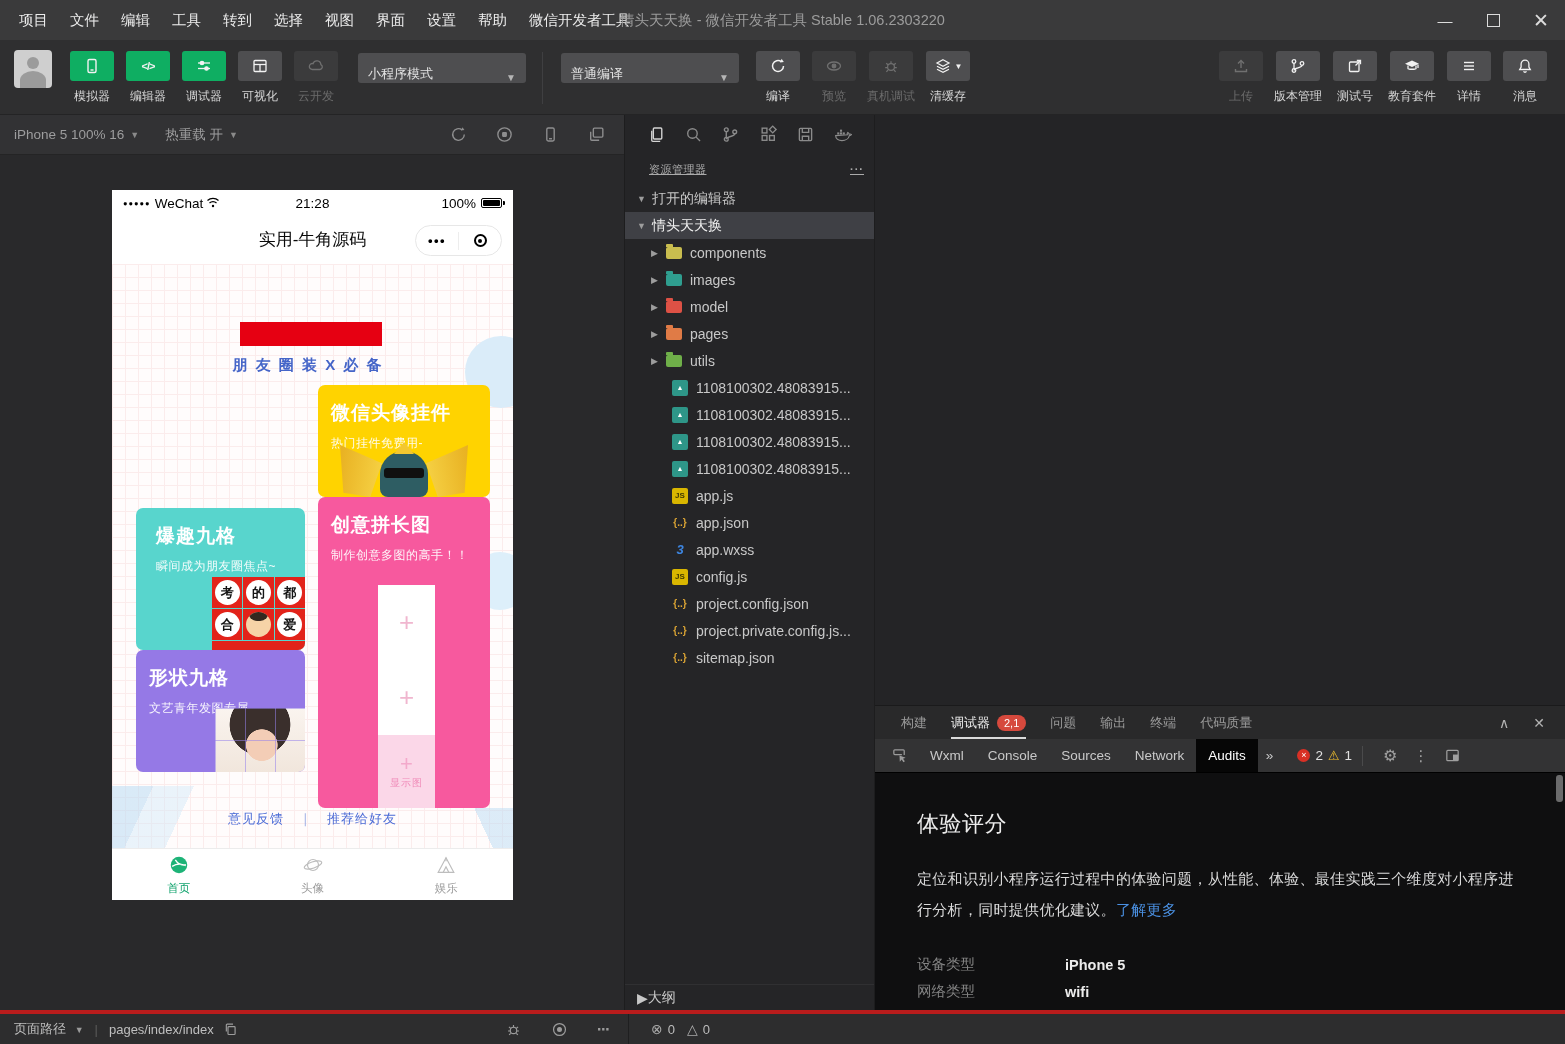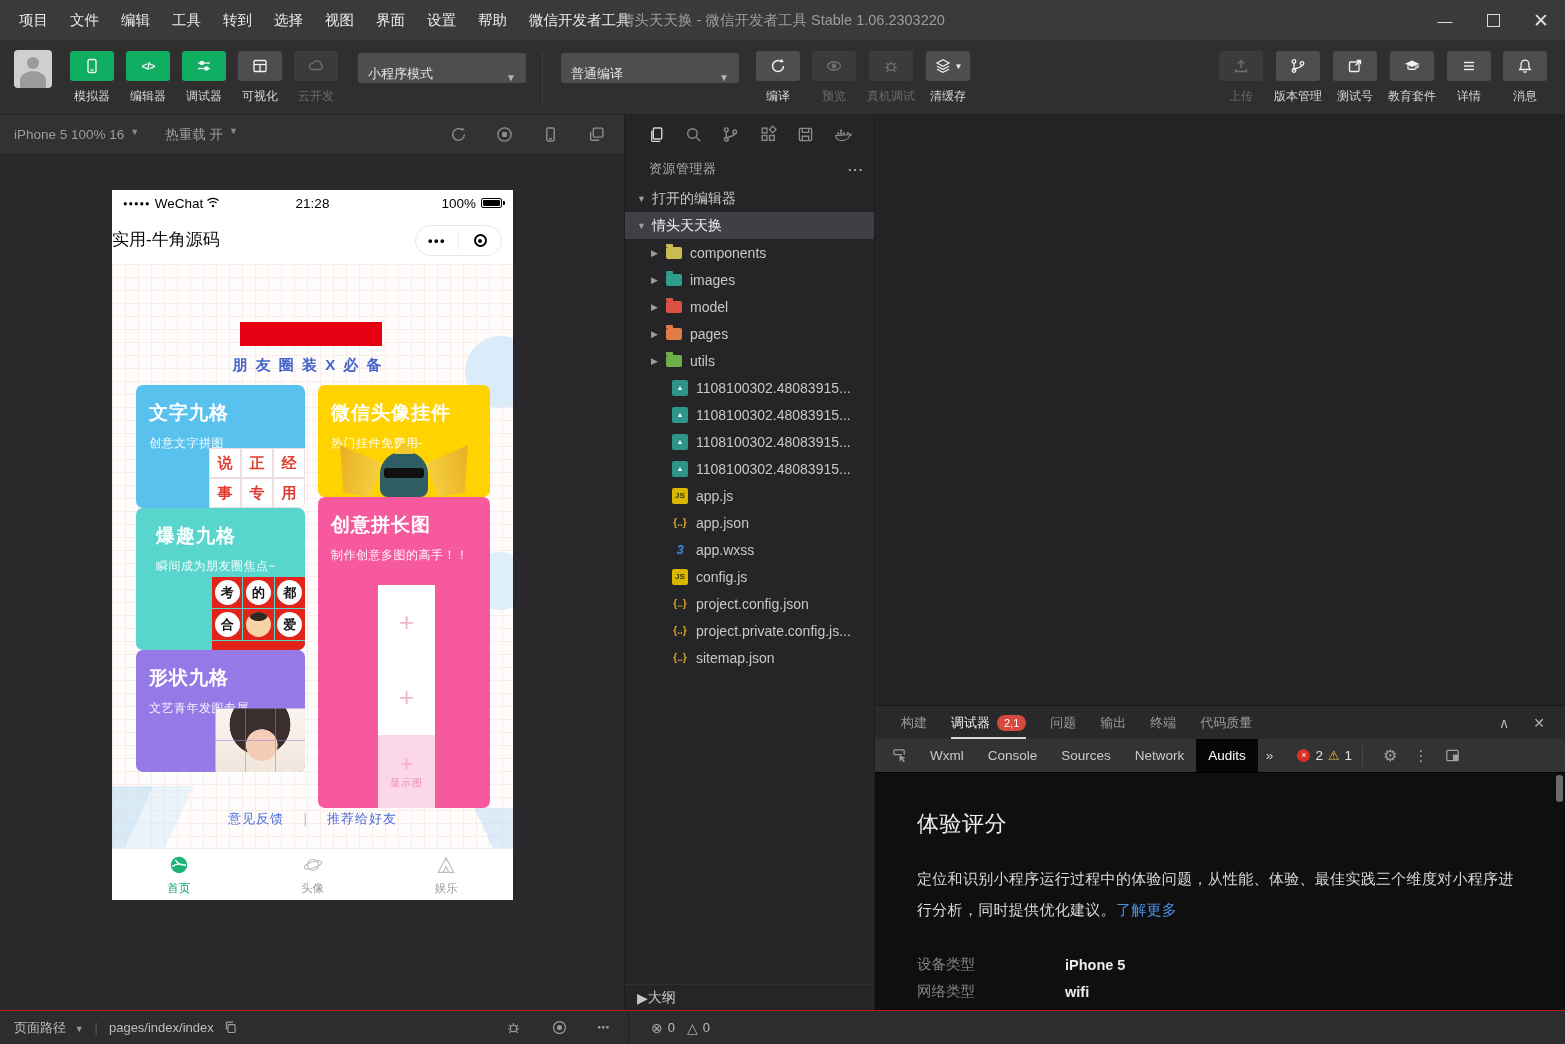--- a/index.html
+++ b/index.html
@@ -36,37 +36,37 @@
   .tb-right { margin-left:auto; display:flex; }
   .tbtn.wide { width:auto; min-width:54px; padding:0 4px; }
   .ic { display:block; }
 
   
   .main { display:flex; height:895px; }
 
   
   .simpanel { width:625px; flex:none; background:#29292b; border-right:1px solid #1d1d1e; display:flex; flex-direction:column; }
   .simbar { height:40px; background:#323234; border-bottom:1px solid #242425; display:flex; align-items:center; padding:0 18px 0 14px; font-size:13.5px; color:#9d9d9e; flex:none; }
-  .simsel { display:flex; align-items:flex-start; gap:6px; white-space:nowrap; }
+  .simsel { display:flex; align-items:center; gap:6px; white-space:nowrap; }
   .simsel .caret { font-size:9px; color:#8a8a8a; }
   .simbar .hot { margin-left:26px; }
   .simbar-icons { margin-left:auto; display:flex; gap:27px; color:#8e8e8f; align-items:center; }
   .simcanvas { flex:1; position:relative; }
 
   
   .phone { position:absolute; left:112px; top:35px; width:401px; height:710px; background:#fff; }
   .p-status { height:26px; display:flex; align-items:center; padding:0 11px; font-size:13.5px; color:#000; position:relative; }
   .p-status .dots { font-size:7.5px; letter-spacing:1px; margin-right:4px; }
   .p-status .time { position:absolute; left:50%; transform:translateX(-50%); }
   .p-status .right { margin-left:auto; display:flex; align-items:center; gap:5px; }
   .batt { width:21px; height:10px; border:1px solid #000; border-radius:2px; position:relative; }
   .batt::before { content:''; position:absolute; inset:1px; background:#000; border-radius:1px; }
   .batt::after { content:''; position:absolute; right:-4px; top:2px; width:2.5px; height:4px; background:#000; border-radius:0 1px 1px 0; }
   .p-nav { height:48px; position:relative; background:#fff; }
-  .p-nav .title { position:absolute; left:0; right:0; top:12px; text-align:left; font-size:17px; color:#0a0a0a; }
+  .p-nav .title { position:absolute; left:0; right:0; top:12px; text-align:center; font-size:17px; color:#0a0a0a; }
   .capsule { position:absolute; right:11px; top:9px; width:87px; height:31px; border:1px solid #e7e7e7; border-radius:16px; background:#fff; display:flex; align-items:center; }
   .capsule .dots3 { flex:1; text-align:center; font-size:13px; letter-spacing:1.5px; color:#000; font-weight:bold; }
   .capsule .cdiv { width:1px; height:18px; background:#ededed; }
   .capsule .target { flex:1; display:flex; align-items:center; justify-content:center; }
   .capsule .target i { width:13px; height:13px; border:2px solid #000; border-radius:50%; position:relative; }
   .capsule .target i::before { content:''; position:absolute; left:2.5px; top:2.5px; width:4px; height:4px; border-radius:50%; background:#000; }
 
   .p-content { position:relative; height:584px; overflow:hidden;
     background-color:#fffcfc;
     background-image:linear-gradient(#fbecec 1px, transparent 1px), linear-gradient(90deg,#fbecec 1px, transparent 1px);
@@ -126,21 +126,21 @@
   .p-footer .fsep { color:#8aa0e0; margin:0 10px; }
 
   .p-tabbar { height:52px; background:#fff; border-top:1px solid #ececec; display:flex; }
   .ptab { flex:1; display:flex; flex-direction:column; align-items:center; justify-content:center; gap:3px; font-size:11.5px; color:#9a9a9a; }
   .ptab.active { color:#17a571; }
 
   
   .explorer { width:250px; flex:none; background:#252527; border-right:1px solid #1d1d1e; position:relative; font-size:14px; color:#c8c8c8; }
   .act-icons { height:38px; display:flex; align-items:center; justify-content:space-between; padding:0 22px; color:#8b8b8b; }
   .act-icons .first { color:#d4d4d4; }
-  .xheader { height:32px; display:flex; align-items:center; padding:0 10px 0 24px; font-size:13px; color:#ababab; letter-spacing:.5px; }
+  .xheader { height:32px; display:flex; align-items:center; padding:0 10px 0 24px; font-size:11px; color:#ababab; letter-spacing:.5px;text-decoration:underline; }
   .xheader .more { margin-left:auto; font-weight:bold; color:#ababab; letter-spacing:1px; }
   .xrow { height:27px; display:flex; align-items:center; padding-left:12px; white-space:nowrap; overflow:hidden; }
   .xrow .arr { width:15px; font-size:9px; color:#9d9d9d; flex:none; }
   .xrow.sel { background:#3f4045; color:#f0f0f0; }
   .xrow.folder { padding-left:26px; }
   .xrow.file { padding-left:47px; }
   .folder-ic { width:16px; height:12px; border-radius:2px; margin-right:8px; position:relative; flex:none; }
   .folder-ic::before { content:''; position:absolute; top:-3px; left:0; width:7px; height:3px; border-radius:1px 1px 0 0; background:inherit; background-color:inherit; }
   .fi { width:16px; height:16px; border-radius:2px; margin-right:8px; display:flex; align-items:center; justify-content:center; font-size:8px; font-weight:bold; flex:none; }
   .fi-image { background:#2e9688; color:#fff; font-size:7px; }
@@ -177,21 +177,21 @@
   .audits h2 { font-size:22px; font-weight:500; color:#ececec; margin-bottom:24px; letter-spacing:.5px; }
   .audits p { font-size:15px; line-height:31px; color:#dadada; max-width:600px; letter-spacing:.3px; }
   .audits a { color:#4a90e2; text-decoration:none; }
   .fields { margin-top:26px; }
   .frow { height:27px; display:flex; align-items:center; font-size:14.5px; }
   .frow .fl { width:148px; color:#848484; }
   .frow .fv { color:#ececec; font-weight:bold; }
   .scrollthumb { position:absolute; right:2px; top:2px; width:7px; height:27px; border-radius:3px; background:#6b6b6c; }
 
   
-  .statusbar { height:34px; background:#2d2d2e; border-top:1px solid #b91c1c; display:flex; align-items:center; padding:0 14px; font-size:13px; color:#bfbfbf; position:relative; }
+  .statusbar { height:34px; background:#2d2d2e; border-top:4px solid #b91c1c; display:flex; align-items:center; padding:0 14px; font-size:13px; color:#bfbfbf; position:relative; }
   .sb-caret { font-size:9px; color:#9a9a9a; margin:0 0 0 5px; }
   .sb-sep { color:#5a5a5a; margin:0 11px; }
   .sb-copy { margin-left:9px; color:#9c9c9c; display:flex; align-items:center; }
   .sb-icons { position:absolute; left:505px; display:flex; gap:29px; color:#9c9c9c; align-items:center; }
   .sb-vdiv { position:absolute; left:628px; top:0; bottom:0; width:1px; background:#1f1f20; }
   .sb-counts { position:absolute; left:651px; display:flex; align-items:center; gap:4px; color:#bdbdbd; }
   .sb-counts .g { display:flex; align-items:center; gap:5px; margin-right:8px; }
   .sb-counts .sym { font-size:14px; color:#a9a9a9; }
 </style>
 </head>
@@ -490,32 +490,20 @@
 
           <div class="p-content">
             <div class="deco-c1"></div>
             <div class="deco-c2"></div>
             <div class="deco-bl"></div>
             <div class="deco-br"></div>
 
             <div class="banner" style="background-color: rgb(230, 0, 18);"></div>
             <div class="slogan">朋 友 圈 装 X 必 备</div>
 
-            <div class="card card1" style="background-color: rgb(88, 193, 238);">
-              <h3>文字九格</h3>
-              <div class="sub">创意文字拼图</div>
-              <div class="grid1">
-                <div class="cell">说</div>
-                <div class="cell">正</div>
-                <div class="cell">经</div>
-                <div class="cell">事</div>
-                <div class="cell">专</div>
-                <div class="cell">用</div>
-              </div>
-            </div>
 
             <div class="card card2" style="background-color: rgb(255, 211, 0);">
               <h3>微信头像挂件</h3>
               <div class="sub">热门挂件免费用-</div>
               <div class="pendant">
                 <div class="wing l"></div>
                   <div class="wing r"></div>
                 <div class="head">
                     <div class="crown"></div>
                     <div class="glasses"></div>

